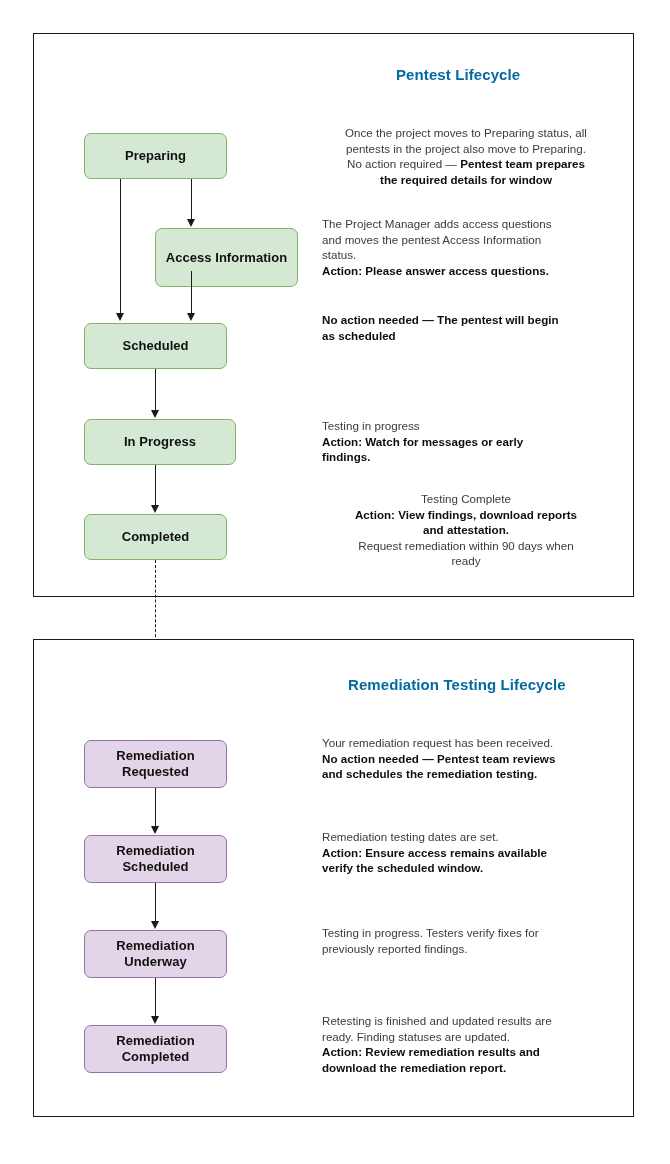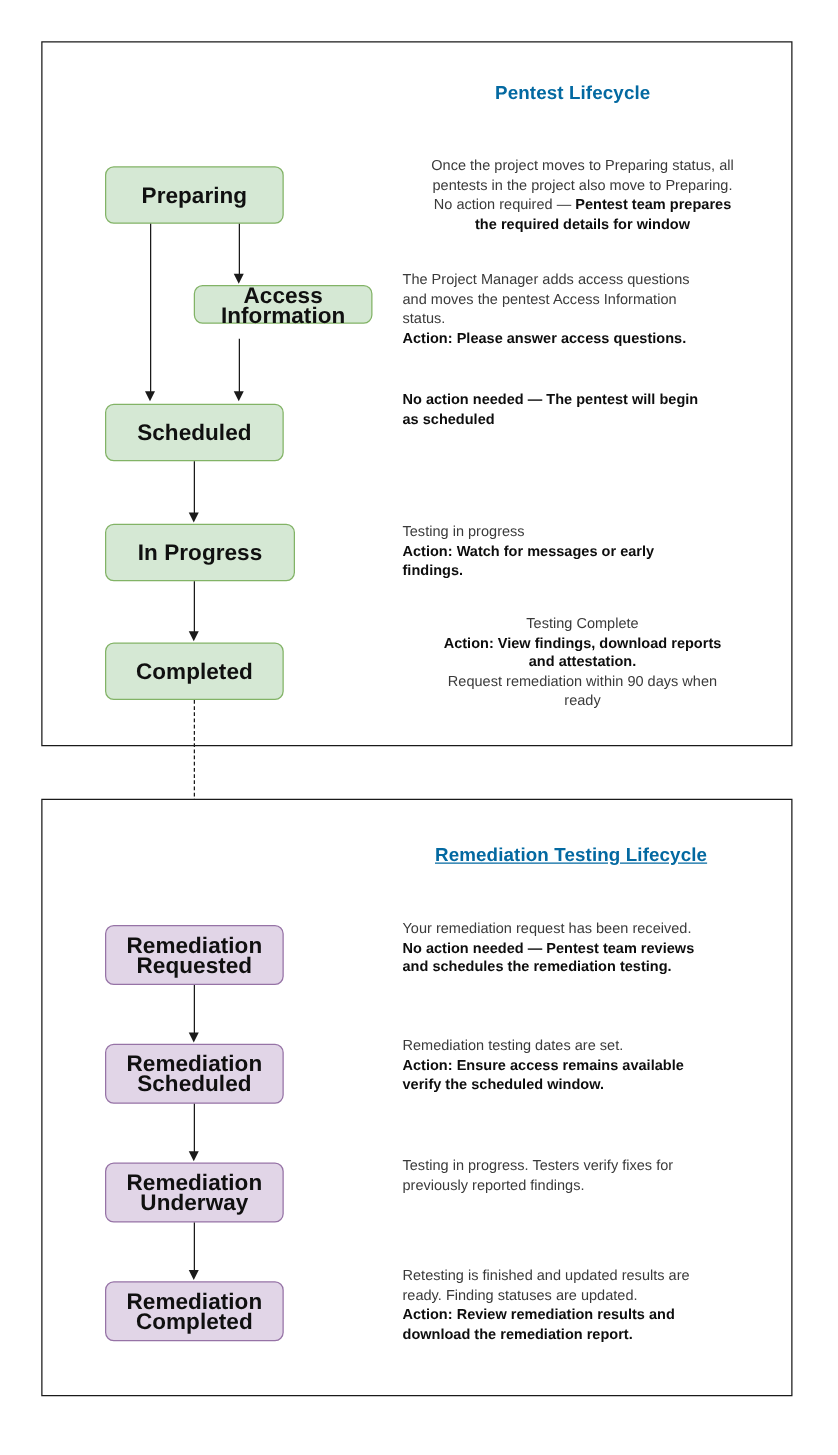--- a/index.html
+++ b/index.html
@@ -28,21 +28,21 @@
 
   .node{
     position:absolute;
     box-sizing:border-box;
     border-radius:7px;
     display:flex;
     align-items:center;
     justify-content:center;
     text-align:center;
     font-weight:bold;
-    font-size:18px;
+    font-size:13px;
     color:#101010;
     line-height:16px;
     letter-spacing:0.05px;
   }
   .node.green{background:#d5e8d4;border:1.2px solid #82b366;}
   .node.purple{background:#e1d5e7;border:1.2px solid #9673a6;}
 
   
   .vline{position:absolute;width:1.4px;background:#1a1a1a;}
   .arrowhead{
@@ -72,21 +72,21 @@
 <body>
 
 <div class="panel" id="panel-pentest"></div>
 
 <div class="panel-title" style="left:396px;top:66px;">Pentest Lifecycle</div>
 
 <div class="node green" style="left:84px;top:133px;width:143px;height:46px;">
   <span>Preparing</span>
 </div>
 
-<div class="node green" style="left:155px;top:228px;width:143px;height:31px;">
+<div class="node green" style="left:155px;top:228px;width:143px;height:59px;">
   <span>Access Information</span>
 </div>
 
 <div class="node green" style="left:84px;top:323px;width:143px;height:46px;">
   <span>Scheduled</span>
 </div>
 
 <div class="node green" style="left:84px;top:419px;width:152px;height:46px;">
   <span>In Progress</span>
 </div>
@@ -141,21 +141,21 @@
 <div class="desc" style="left:322px;top:491px;text-align:center;">
   <span class="plain">Testing Complete</span><br>
   <b>Action: View findings, download reports</b><br>
   <b>and attestation.</b><br>
   <span class="plain">Request remediation within 90 days when</span><br>
   <span class="plain">ready</span>
 </div>
 
 <div class="panel" id="panel-remediation"></div>
 
-<div class="panel-title" style="left:348px;top:676px;text-decoration:underline;">Remediation Testing Lifecycle</div>
+<div class="panel-title" style="left:348px;top:676px;">Remediation Testing Lifecycle</div>
 
 <div class="node purple" style="left:84px;top:740px;width:143px;height:48px;">
   <span><span>Remediation</span><br><span>Requested</span></span>
 </div>
 
 <div class="node purple" style="left:84px;top:835px;width:143px;height:48px;">
   <span><span>Remediation</span><br><span>Scheduled</span></span>
 </div>
 
 <div class="node purple" style="left:84px;top:930px;width:143px;height:48px;">

